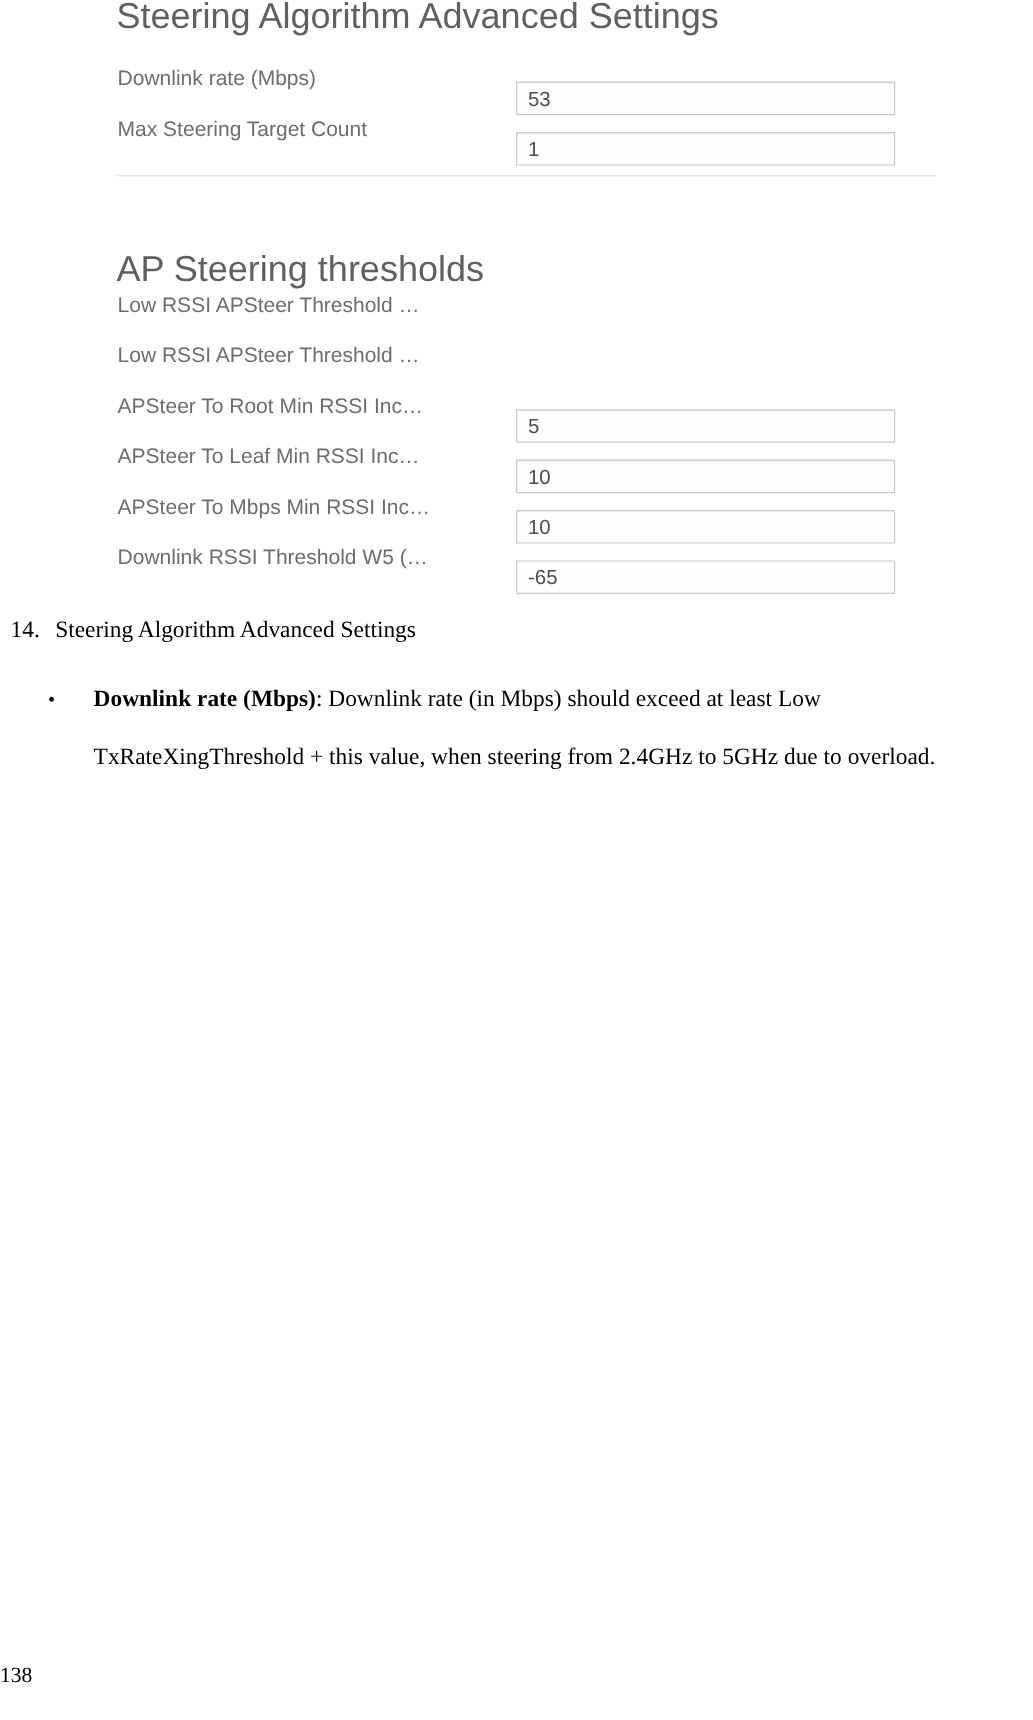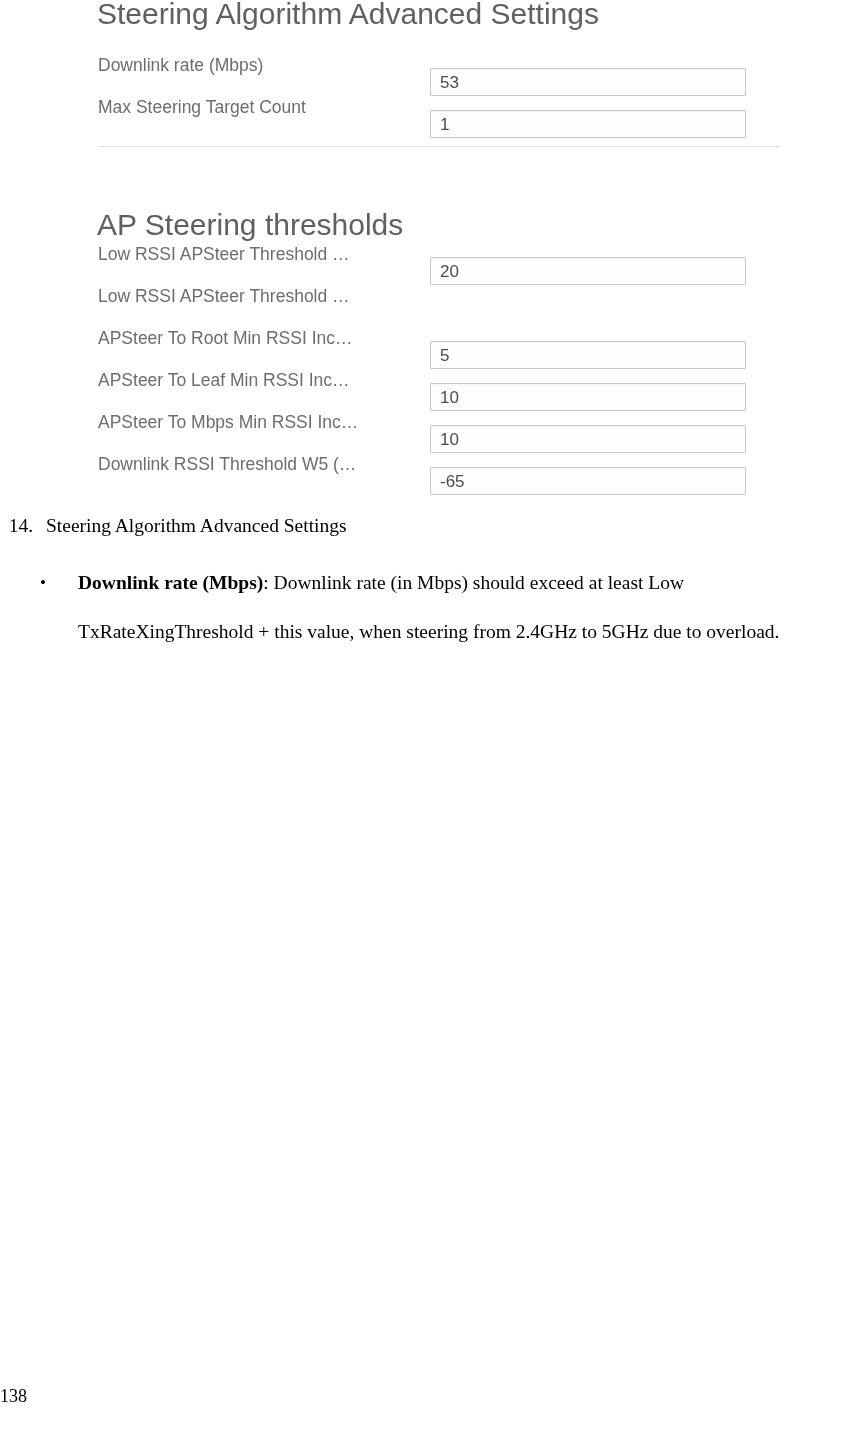--- a/index.html
+++ b/index.html
@@ -176,23 +176,20 @@
       <span>1</span>
     </div>
   </div>
 
   <div id="divider"></div>
 
   <div class="panel-title" id="title-second">AP Steering thresholds</div>
 
   <div class="form-row" style="top:241px;">
     <div class="form-label">Low RSSI APSteer Threshold …</div>
-    <div class="form-input">
-      <span>20</span>
-    </div>
   </div>
 
   <div class="form-row" style="top:283px;">
     <div class="form-label">Low RSSI APSteer Threshold …</div>
   </div>
 
   <div class="form-row" style="top:325px;text-decoration:underline;">
     <div class="form-label">APSteer To Root Min RSSI Inc…</div>
     <div class="form-input">
       <span>5</span>

